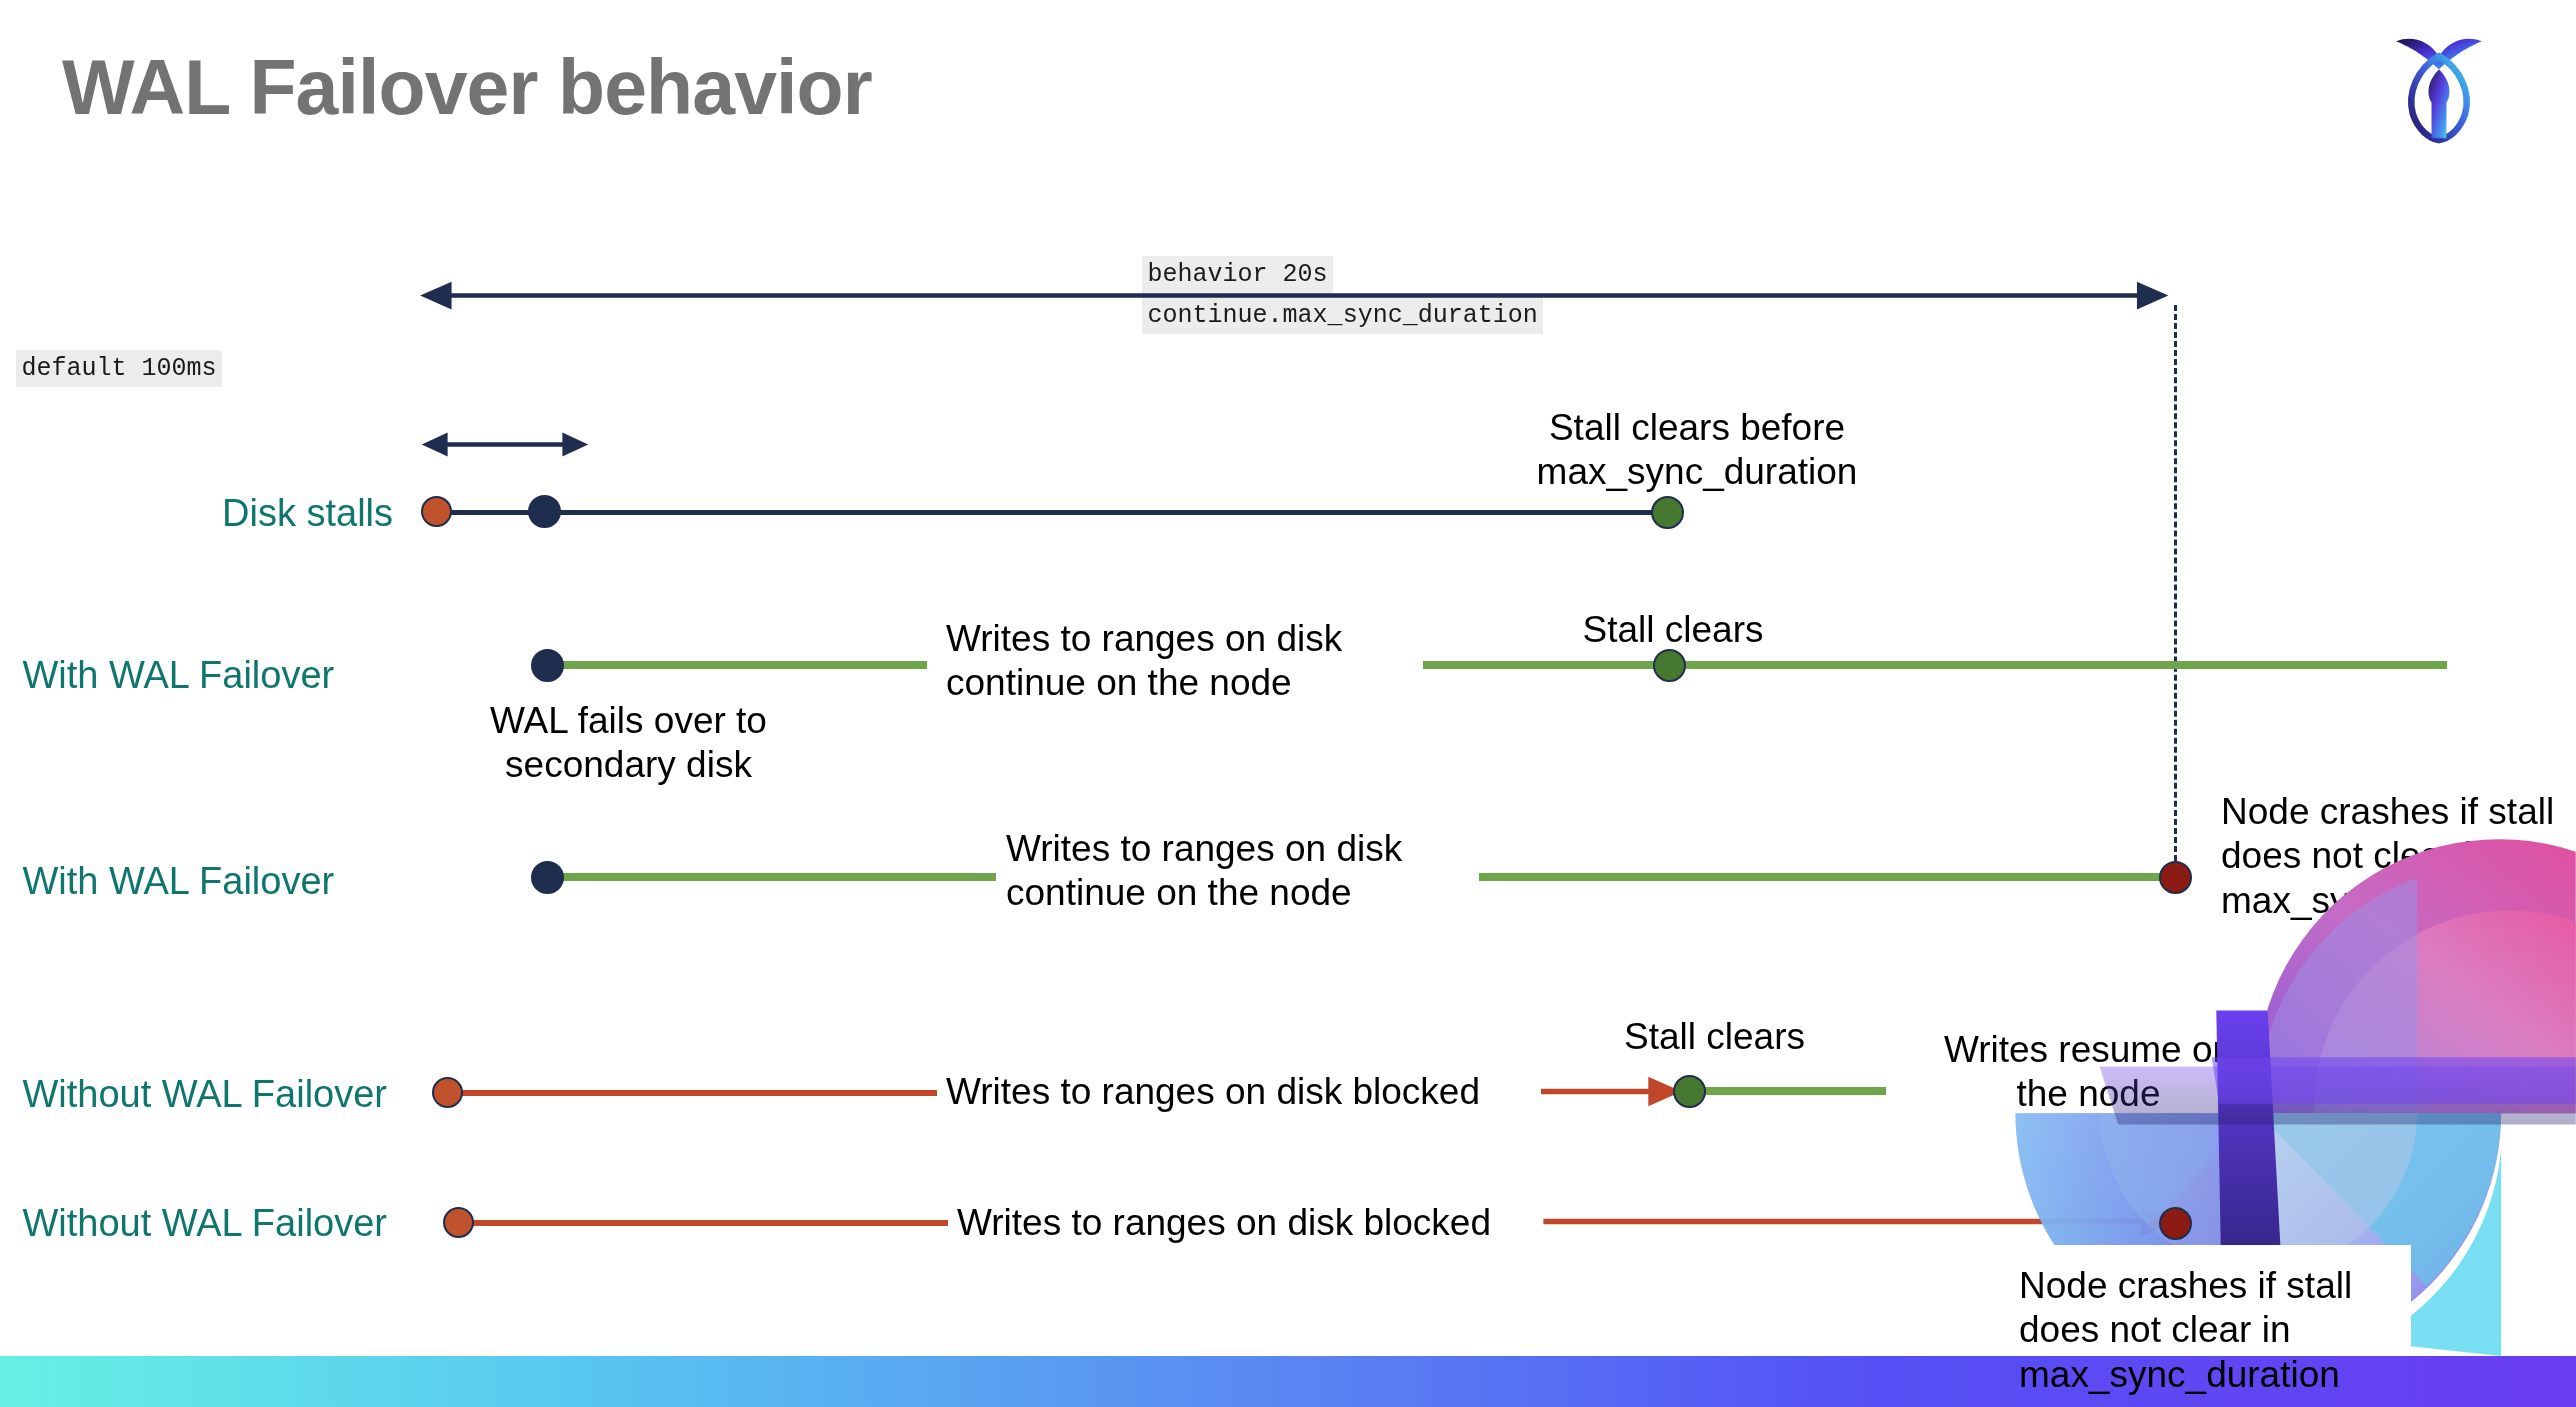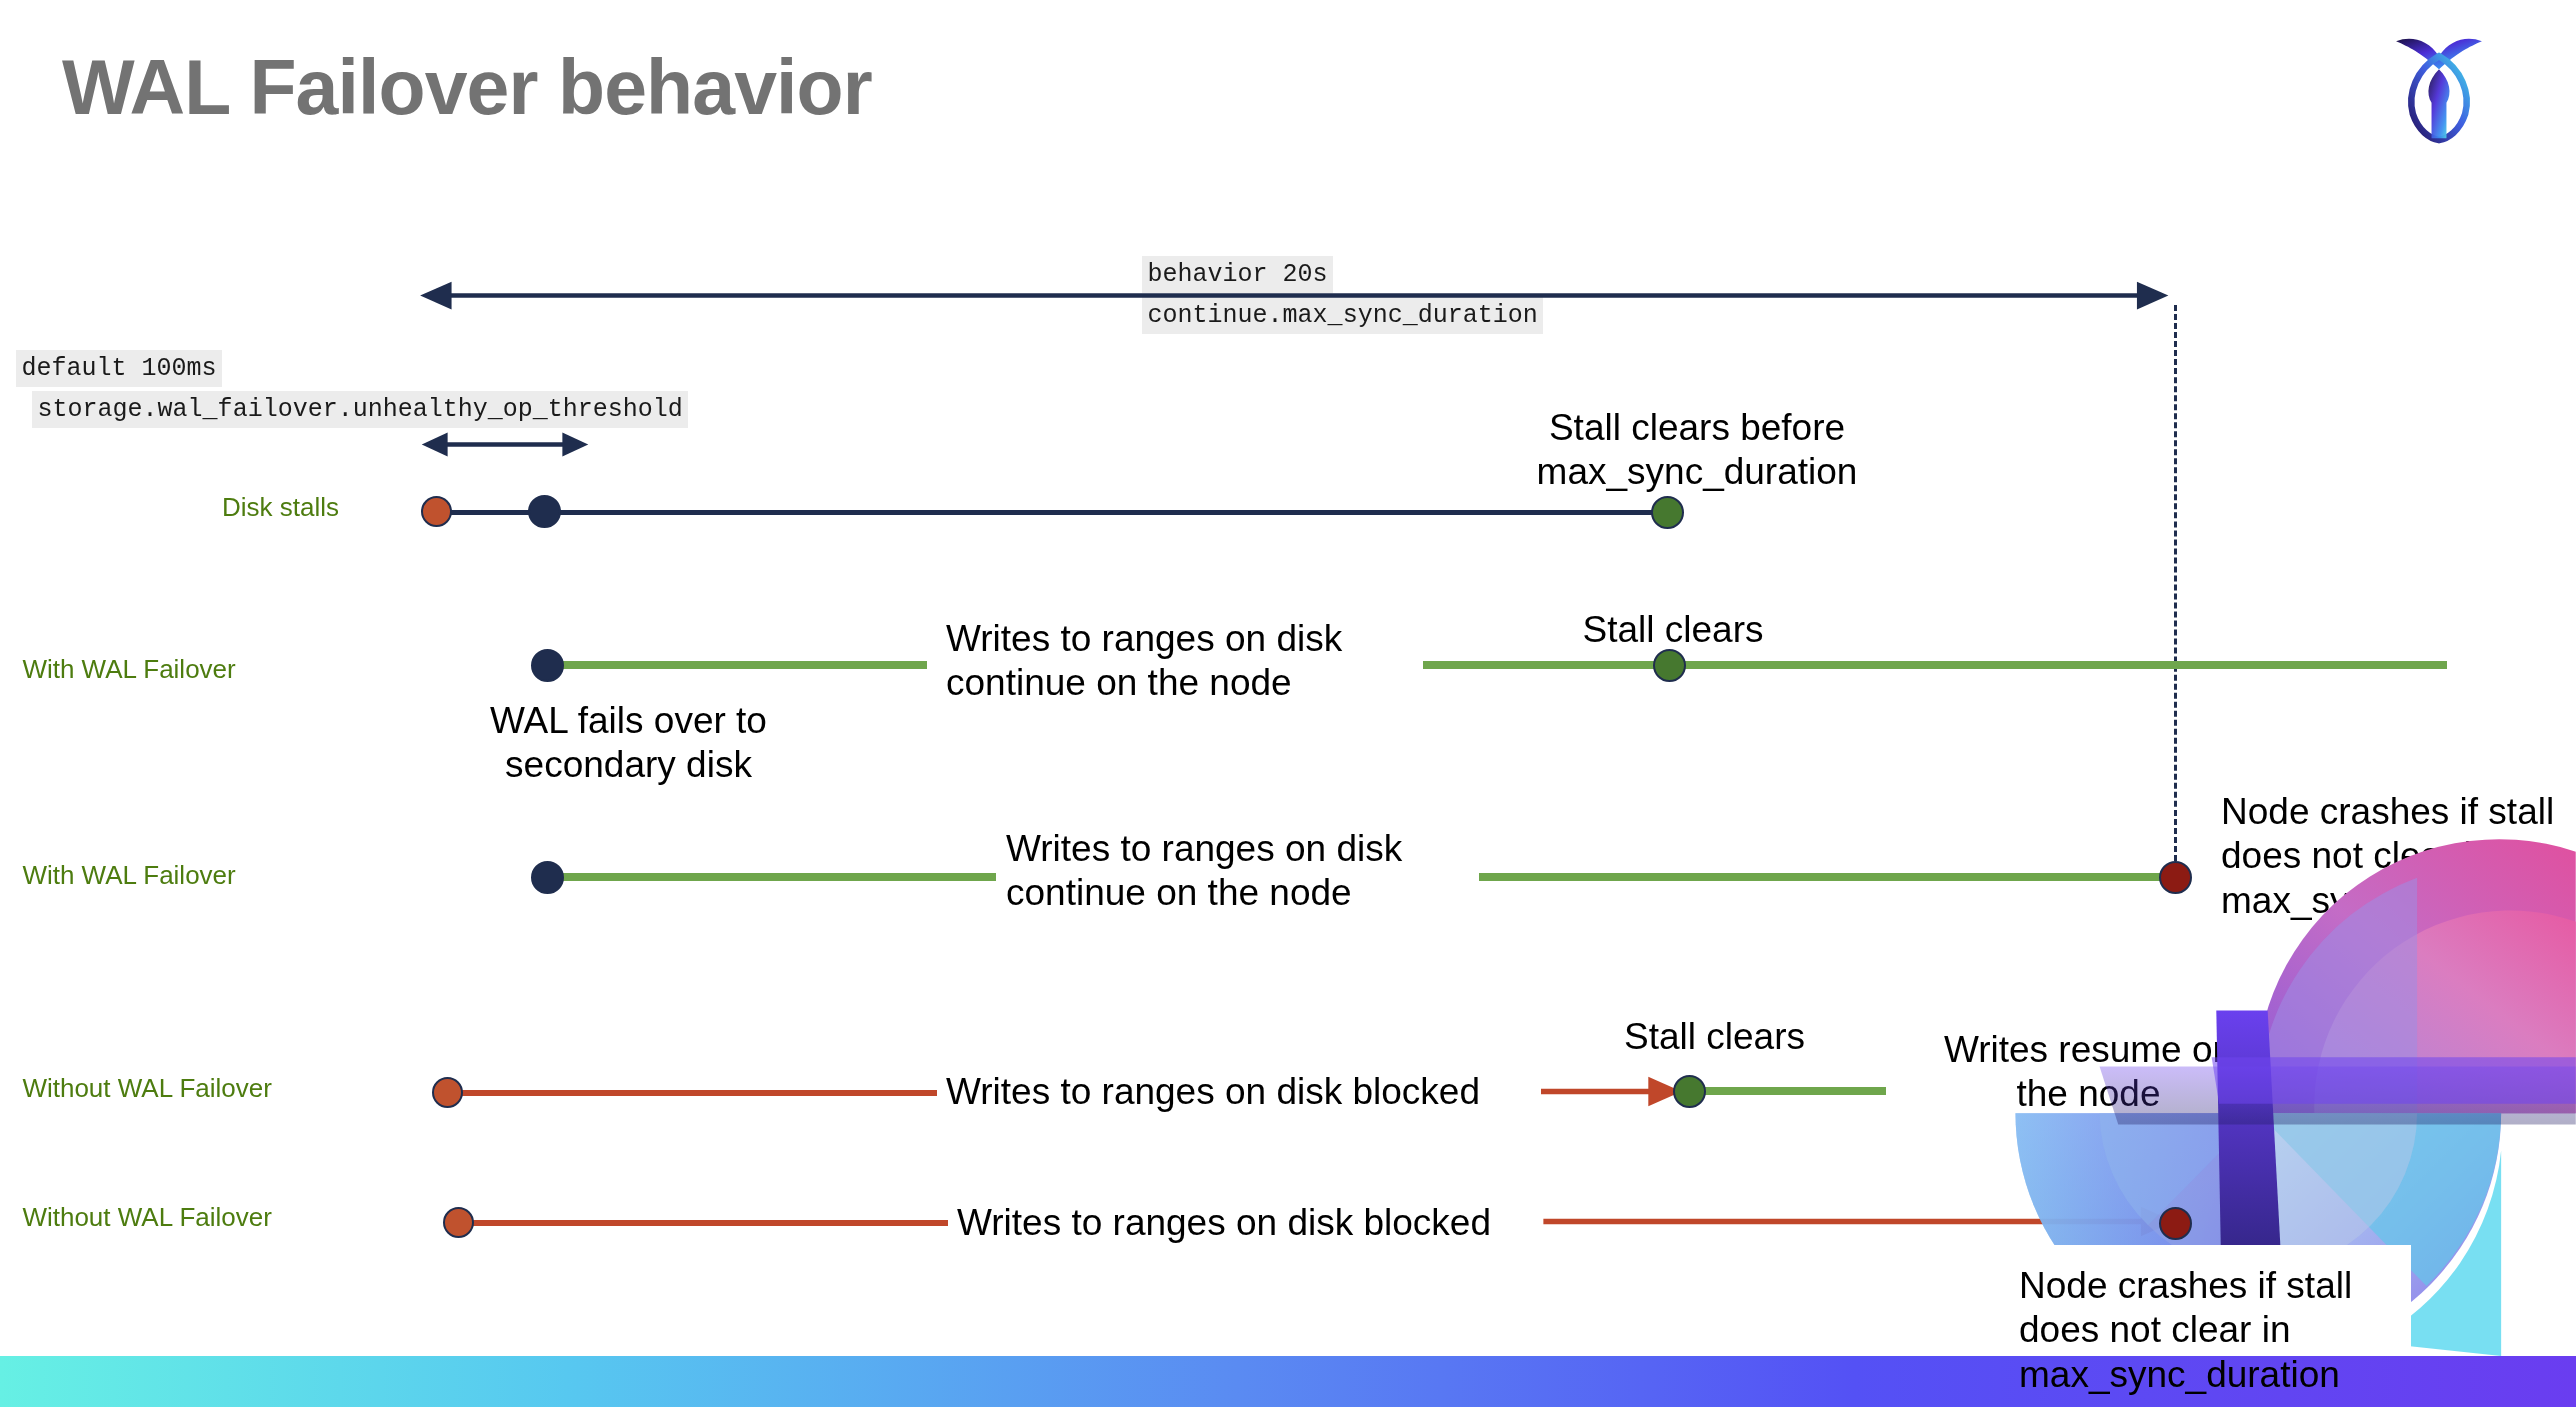--- a/index.html
+++ b/index.html
@@ -34,21 +34,21 @@
     line-height:1.34;
   }
   .code.c1{left:1142px;top:256px;}
   .code.c2{left:1142px;top:297px;}
   .code.c3{left:16px;top:350px;}
   .code.c4{left:32px;top:391px;}
 
   
   .rowlabel{
     position:absolute;
-    font-size:26px;color:#4d7c0f;white-space:nowrap;
+    font-size:38px;color:#0f766e;white-space:nowrap;
     line-height:1.05;
   }
 
   
   .note{
     position:absolute;
     font-size:37px;color:#000;
     line-height:1.2;
     white-space:pre-line;
   }
@@ -121,21 +121,20 @@
 
   <svg class="topaxis" style="position:absolute;left:411px;top:277px;width:1785px;height:37px;" viewBox="0 0 1910 40" width="1785" height="37">
     <line x1="20" y1="20" x2="1870" y2="20" stroke="#1f2d4e" stroke-width="5"></line>
     <polygon points="0,20 34,5 34,35" fill="#1f2d4e"></polygon>
     <polygon points="1890,20 1856,5 1856,35" fill="#1f2d4e"></polygon>
   </svg>
 
   <div class="vdash" style="left:2174px;top:305px;height:574px;"></div>
 
   <div class="code c3">default 100ms</div>
-  <div class="code c4">storage.wal_failover.unhealthy_op_threshold</div>
 
   <svg style="position:absolute;left:421px;top:426px;width:168px;height:37px;" viewBox="0 0 180 40" width="168" height="37">
     <line x1="16" y1="20" x2="164" y2="20" stroke="#1f2d4e" stroke-width="5"></line>
     <polygon points="0,20 28,7 28,33" fill="#1f2d4e"></polygon>
     <polygon points="180,20 152,7 152,33" fill="#1f2d4e"></polygon>
   </svg>
 
   <div class="rowlabel" style="left:222px;top:494px;">Disk stalls</div>
   <div class="hline navy" style="left:436px;top:510px;width:1236px;"></div>
   <div class="dot rust" style="left:421px;top:496px;width:31px;height:31px;"></div>

